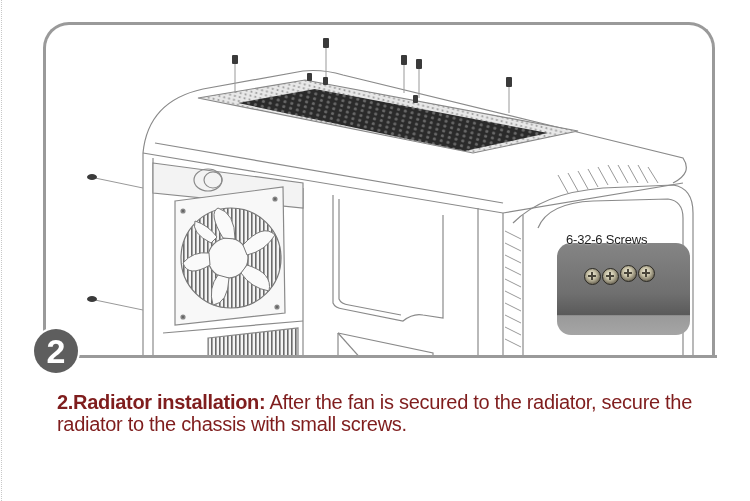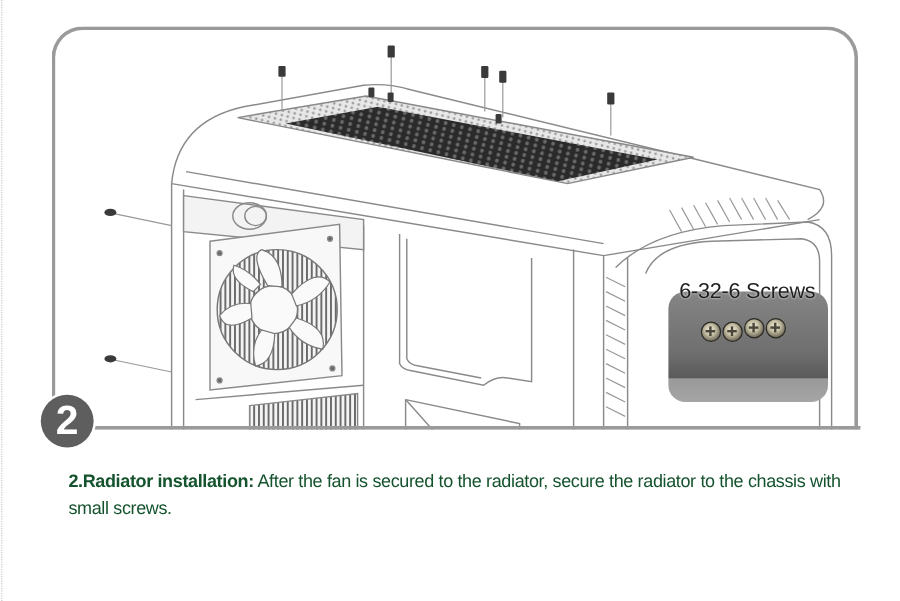--- a/index.html
+++ b/index.html
@@ -25,39 +25,39 @@
       border-radius: 50%; background: #5e5e5e; color: #fff;
       font-family: "Liberation Sans", sans-serif; font-weight: bold; font-size: 34px;
       line-height: 44px; text-align: center; box-shadow: 0 0 0 2px #fff;
     }
     .screws-card {
       position: absolute; left: 557px; top: 243px; width: 133px; height: 92px;
       border-radius: 14px; overflow: hidden;
       background: linear-gradient(180deg, #858585 0%, #6f6f6f 55%, #5a5a5a 78%, #9a9a9a 79%, #a5a5a5 100%);
     }
     .screws-label {
-      position: absolute; left: 566px; top: 232px; font-size: 18px; color: #1e1e1e;
+      position: absolute; left: 566px; top: 232px; font-size: 13px; color: #1e1e1e;
       font-family: "Liberation Sans", sans-serif; letter-spacing: -0.2px;
       text-shadow: 0 0 2px #fff;
     }
     .screw {
       position: absolute; width: 15px; height: 15px; border-radius: 50%;
       background: radial-gradient(circle at 45% 40%, #f2efe0 0%, #c9c3a8 35%, #7a7462 70%, #3b382e 100%);
       border: 1px solid #2c2a24;
     }
     .screw::after {
       content: ""; position: absolute; left: 3px; top: 6px; width: 8px; height: 2px; background: #4a463a;
     }
     .screw::before {
       content: ""; position: absolute; left: 6px; top: 3px; width: 2px; height: 8px; background: #4a463a;
     }
     .caption {
       position: absolute; left: 57px; top: 391px; width: 660px;
-      font-family: "Liberation Sans", sans-serif; font-size: 15px; line-height: 22px;
-      color: #14532d; letter-spacing: -0.3px;
+      font-family: "Liberation Sans", sans-serif; font-size: 20px; line-height: 22px;
+      color: #7f1d1d; letter-spacing: -0.3px;
     }
     .caption .title { font-weight: bold; }
   </style>
 </head>
 <body>
 
 <div class="dotted-edge"></div>
 
 <div class="frame">
   <svg class="illustration" width="672" height="340" viewBox="43 22 672 340">

